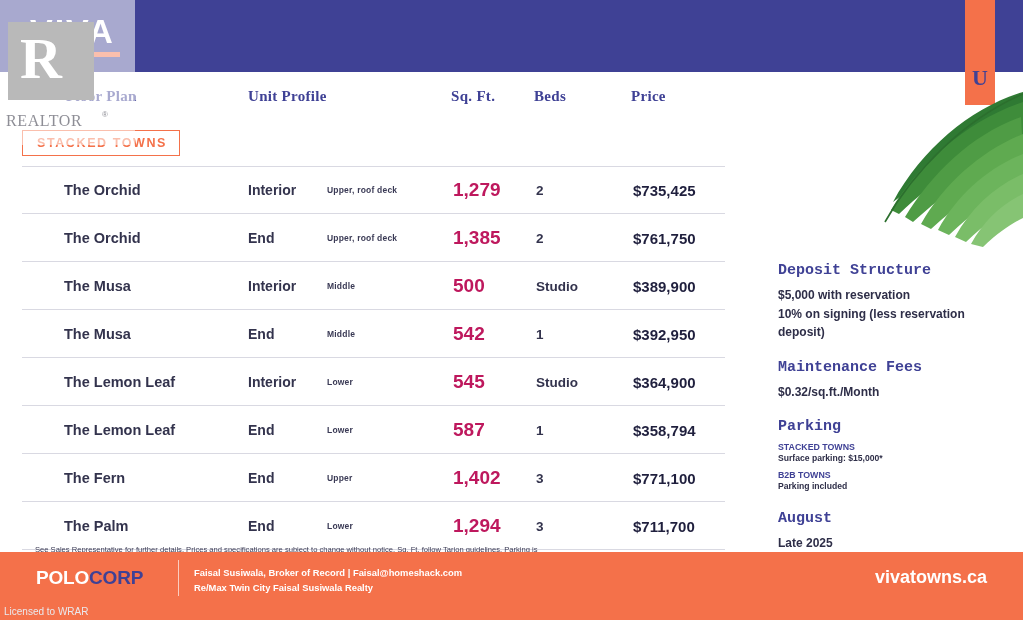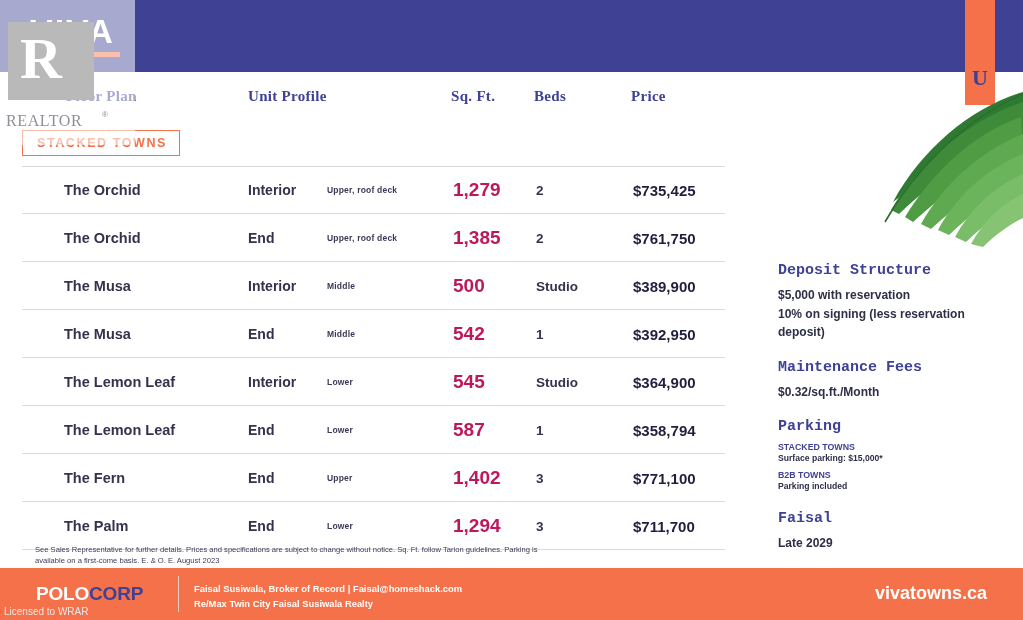--- a/index.html
+++ b/index.html
@@ -204,21 +204,21 @@
     font-size: 8.6px;
     font-weight: bold;
     color: #2e2e48;
     line-height: 1.5;
   }
 
   
   .footer-bar {
     position: absolute;
     left: 0; bottom: 0;
-    width: 1023px; height: 52px;
+    width: 1023px; height: 68px;
     background: #f4714a;
   }
   .footer-logo {
     position: absolute;
     left: 36px; top: 15px;
     font-size: 19px;
     font-weight: bold;
     color: #ffffff;
     letter-spacing: -0.2px;
   }
@@ -413,22 +413,22 @@
 
     <div class="info-block">
       <div class="info-title">Parking</div>
       <div class="info-sub">STACKED TOWNS</div>
       <div class="info-sub-line">Surface parking: $15,000*</div>
       <div class="info-sub">B2B TOWNS</div>
       <div class="info-sub-line">Parking included</div>
     </div>
 
     <div class="info-block">
-      <div class="info-title">Faisal</div>
-      <div class="info-line">Late 2029</div>
+      <div class="info-title">August</div>
+      <div class="info-line">Late 2025</div>
     </div>
 
   </div>
 
   <div class="footer-bar">
     <div class="footer-logo"><span>POLO</span><span class="mid">CORP</span></div>
     <div class="footer-divider"></div>
     <div class="footer-contact">
       <div>Faisal Susiwala, Broker of Record | Faisal@homeshack.com</div>
       <div>Re/Max Twin City Faisal Susiwala Realty</div>

